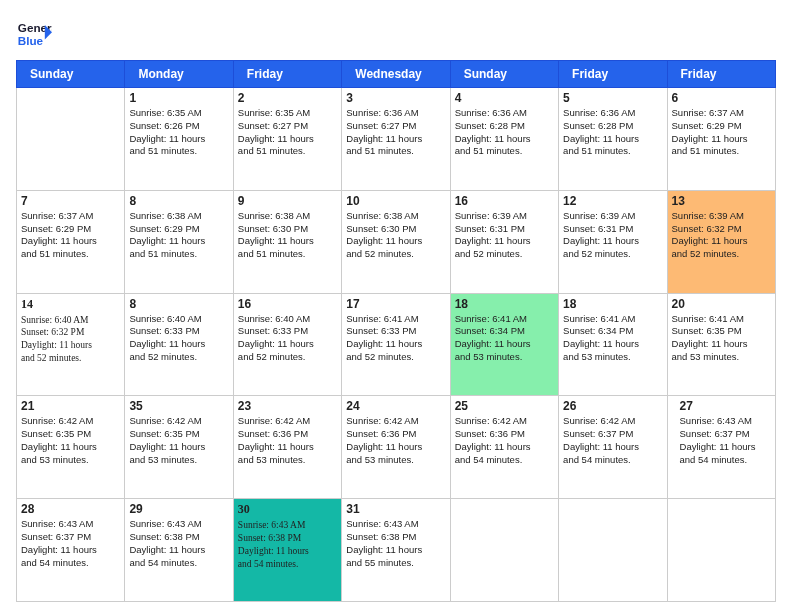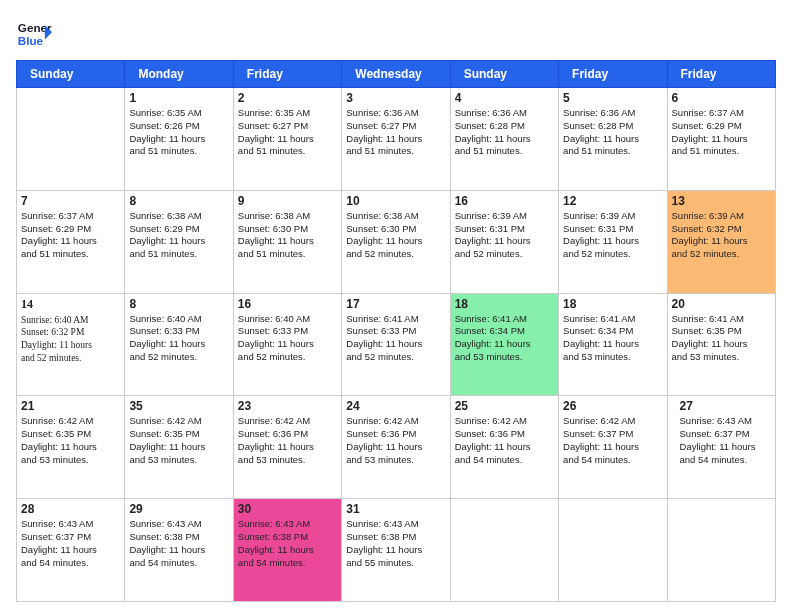--- a/index.html
+++ b/index.html
@@ -322,21 +322,21 @@
 Daylight: 11 hours
 and 54 minutes.</div>
           </td>
           <td style="background: rgb(255, 255, 255);">
             <span class="day-num">29</span>
             <div class="cell-info" style="white-space: pre-line;">Sunrise: 6:43 AM
 Sunset: 6:38 PM
 Daylight: 11 hours
 and 54 minutes.</div>
           </td>
-          <td style="background: #ec4899;">
+          <td style="background: #14b8a6; font-family: Liberation Serif, serif;">
             <span class="day-num">30</span>
             <div class="cell-info" style="white-space: pre-line;">Sunrise: 6:43 AM
 Sunset: 6:38 PM
 Daylight: 11 hours
 and 54 minutes.</div>
           </td>
           <td style="background: rgb(255, 255, 255);">
             <span class="day-num">31</span>
             <div class="cell-info" style="white-space: pre-line;">Sunrise: 6:43 AM
 Sunset: 6:38 PM

